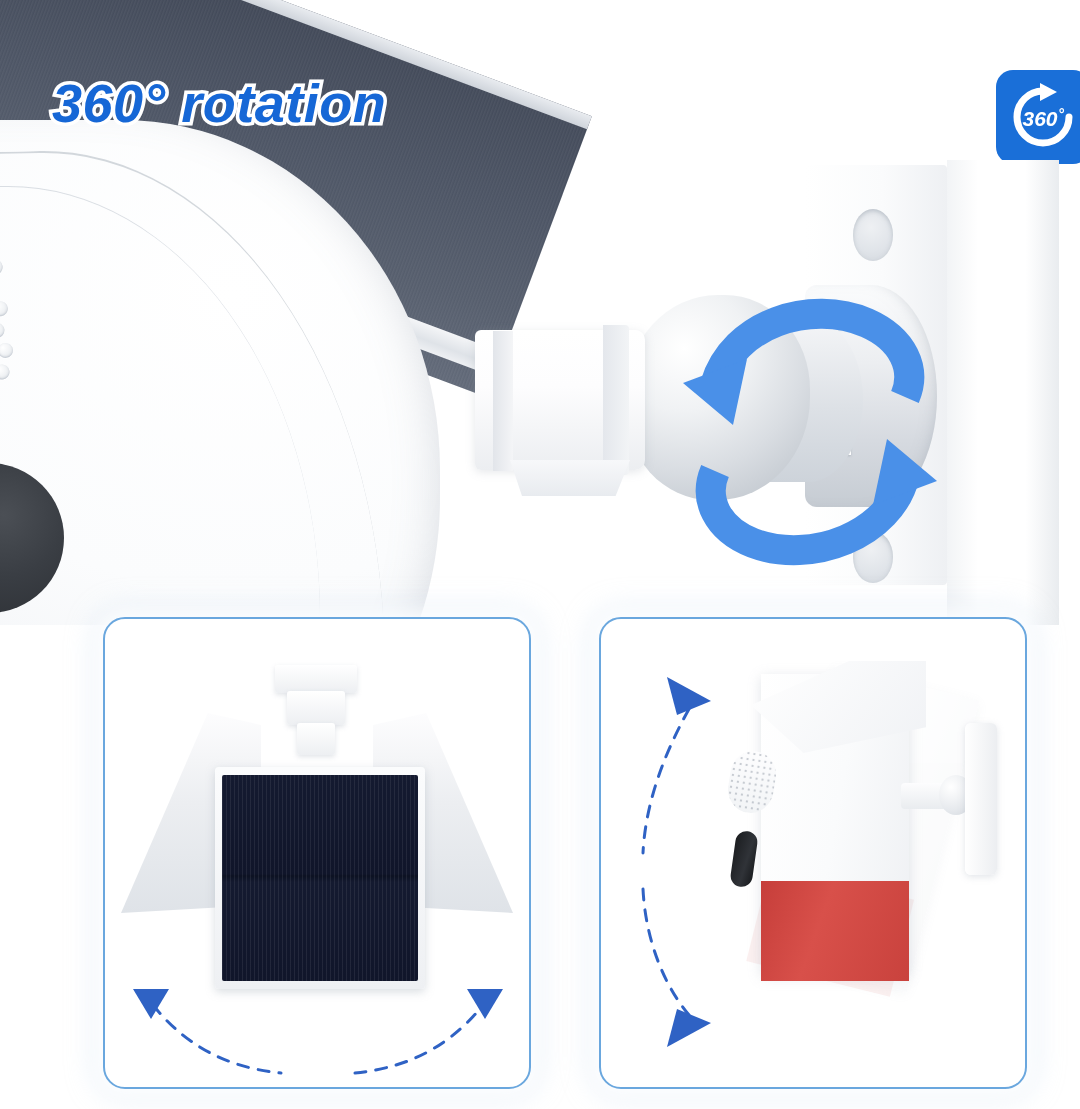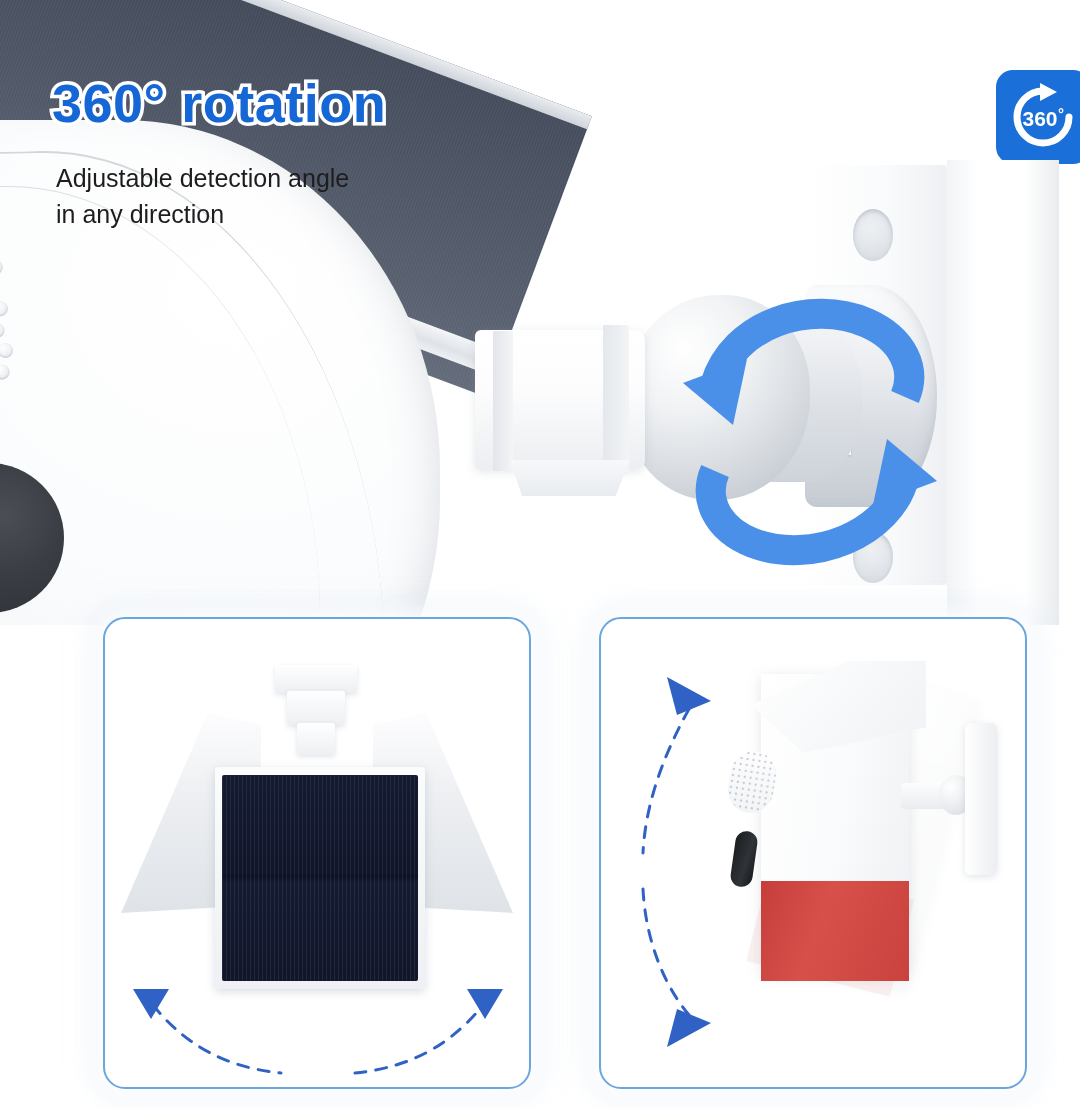--- a/index.html
+++ b/index.html
@@ -5,20 +5,21 @@
   html,body{margin:0;padding:0;background:#fff;}
   body{
     font-family:"Liberation Sans", sans-serif;
     -webkit-font-smoothing:antialiased;
   }
   #stage{
     position:relative;
     width:1080px;height:1109px;
     overflow:hidden;
     background:#ffffff;
+    font-style:italic;
   }
 
   
   .hero{
     position:absolute;left:0;top:0;width:1080px;height:625px;
     background:#ffffff;
     overflow:hidden;
   }
 
   
@@ -271,22 +272,20 @@
         <span style="left: 30px; top: 21px;"></span>
         <span style="left: 24px; top: 42px;"></span>
         <span style="left: 30px; top: 63px;"></span>
         <span style="left: 24px; top: 84px;"></span>
         <span style="left: 30px; top: 105px;"></span>
         <span style="left: 24px; top: 126px;"></span>
       </div>
     <div class="lens"></div>
 
     <div class="headline">360° rotation</div>
-    <div class="subline">Adjustable detection angle
-in any direction</div>
 
     <div class="badge">
       <svg width="72" height="72" viewBox="0 0 72 72">
         <path d="M36 10 A26 26 0 1 0 62 36" fill="none" stroke="#ffffff" stroke-width="7" stroke-linecap="round"></path>
         <path d="M33 2 L50 11 L33 20 Z" fill="#ffffff"></path>
         <text x="33" y="45" text-anchor="middle" font-family="Liberation Sans, sans-serif" font-size="21" font-weight="bold" fill="#ffffff">360</text>
         <text x="54" y="38" text-anchor="middle" font-family="Liberation Sans, sans-serif" font-size="15" font-weight="bold" fill="#ffffff">°</text>
       </svg>
     </div>
 

